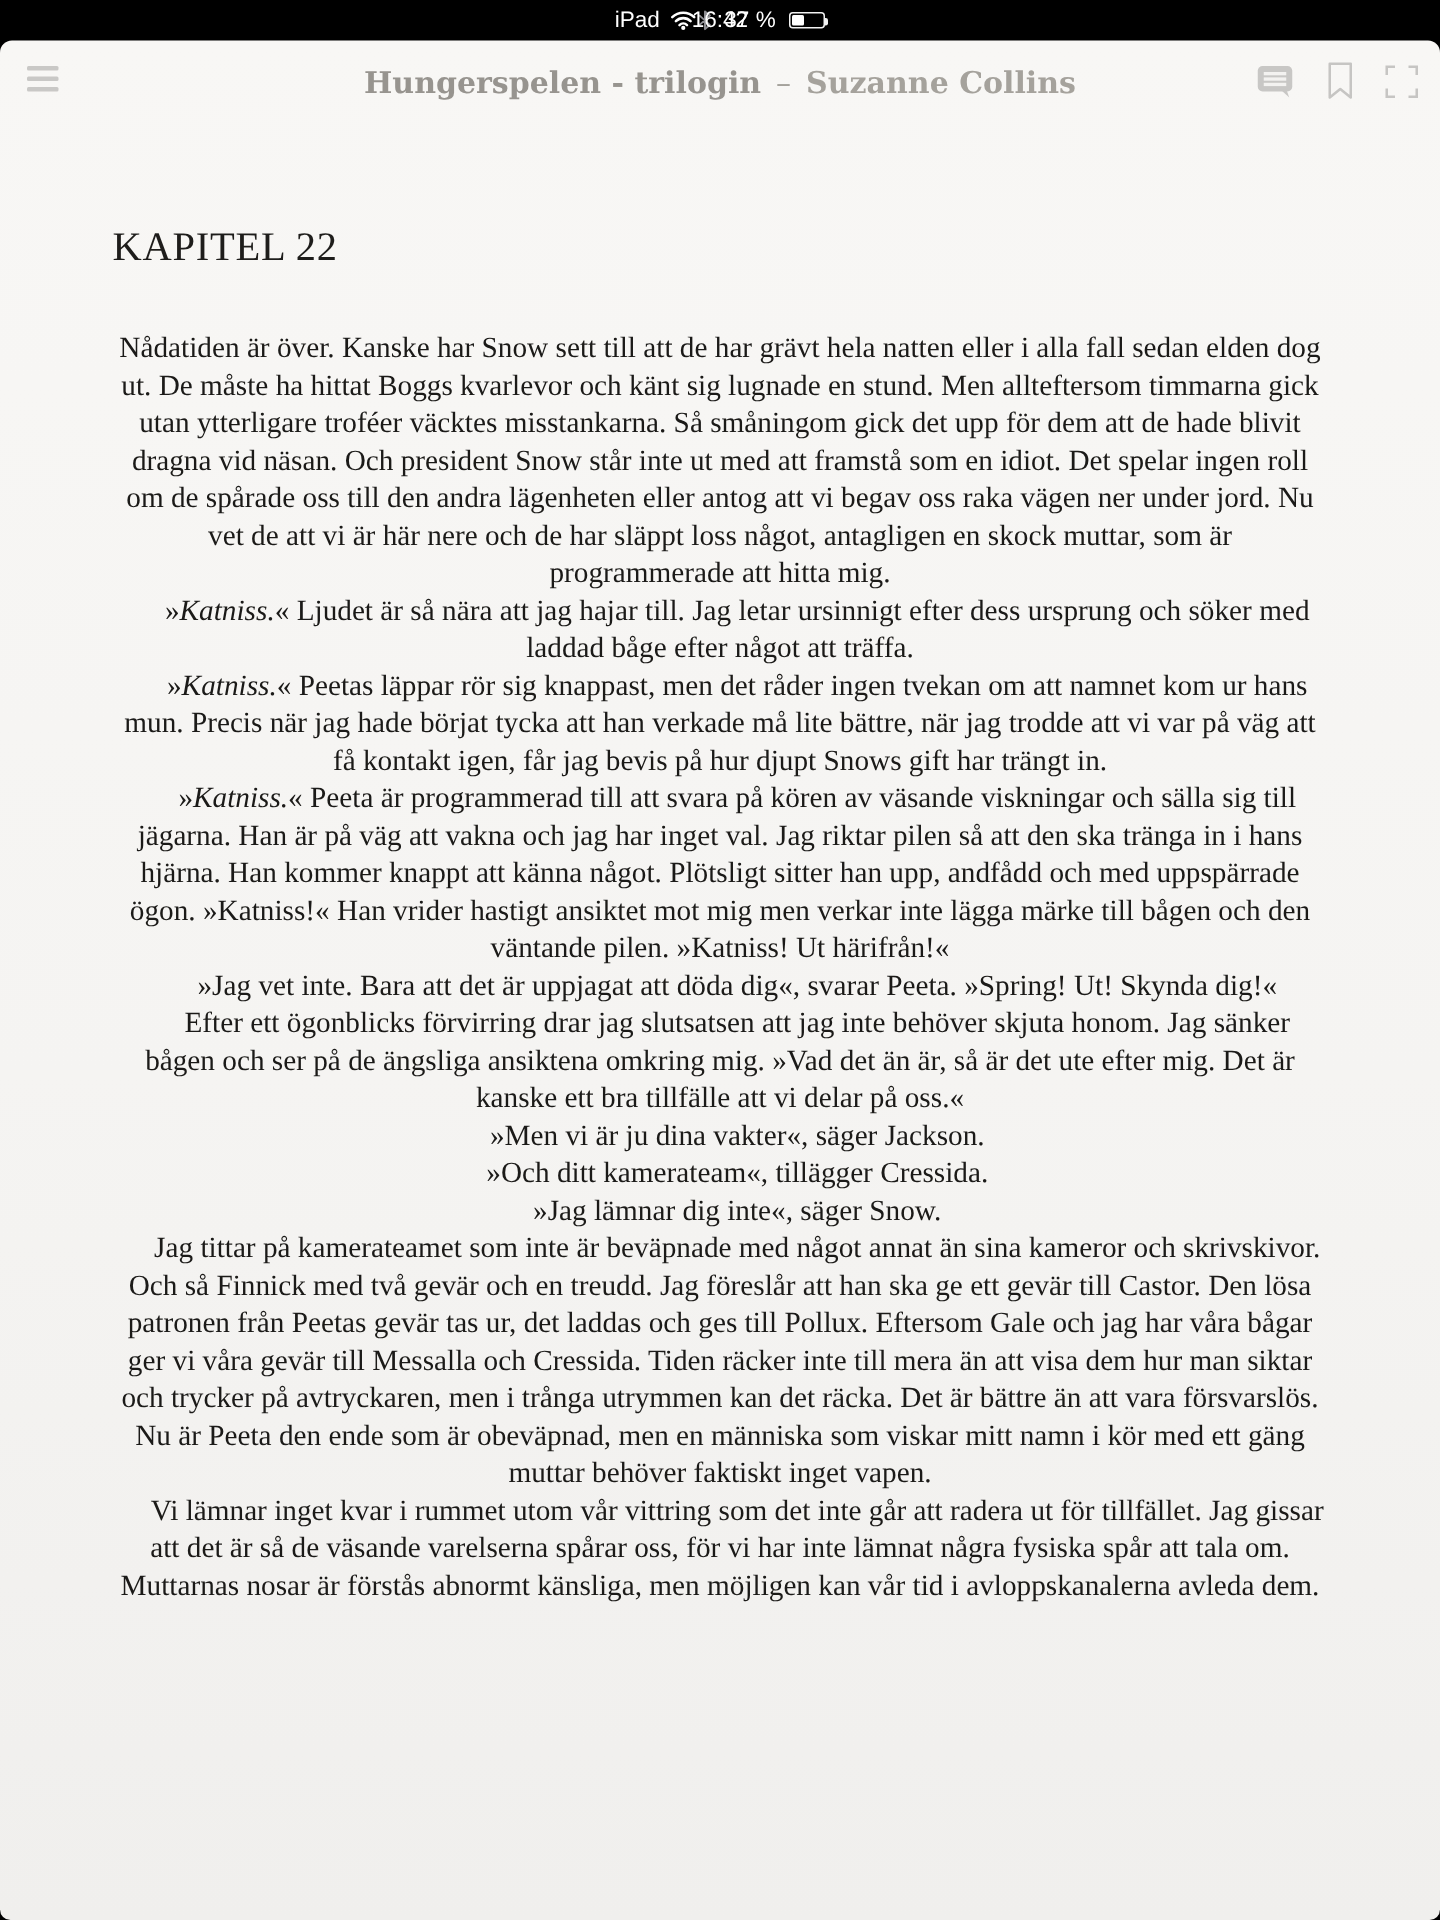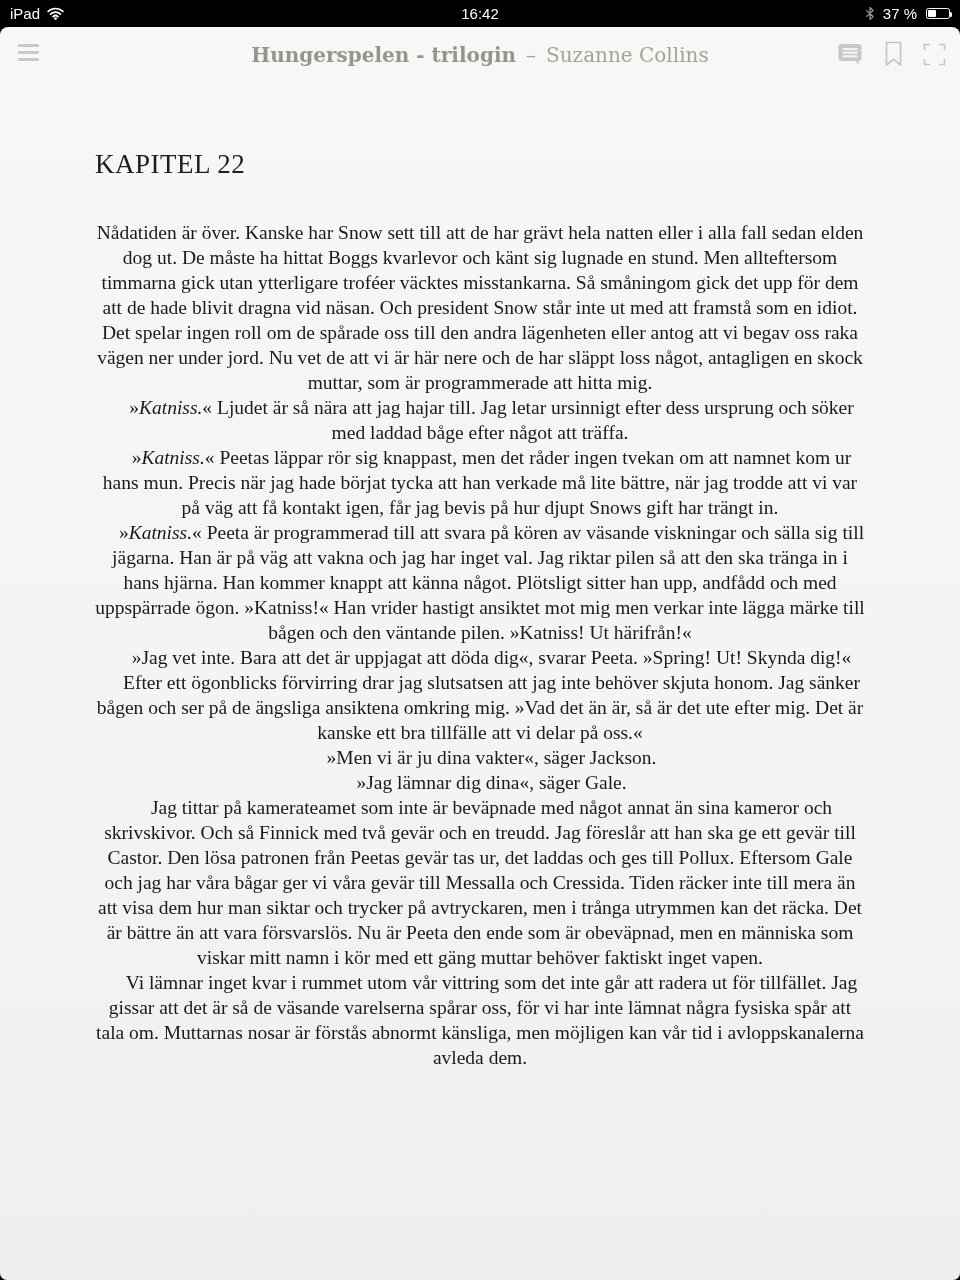--- a/index.html
+++ b/index.html
@@ -14,21 +14,21 @@
 
   
   .status-bar {
     position: absolute;
     top: 0; left: 0; right: 0;
     height: 27px;
     background: #000;
     color: #fff;
     display: flex;
     align-items: center;
-    justify-content: space-between;
+    justify-content: center;
     padding: 0 10px;
     box-sizing: border-box;
     font-size: 15px;
   }
   .sb-left, .sb-right { display: flex; align-items: center; gap: 7px; }
   .sb-center {
     position: absolute;
     left: 0; right: 0;
     text-align: center;
     font-weight: 500;
@@ -90,34 +90,34 @@
     height: 52px;
     line-height: 56px;
     text-align: center;
     font-family: "DejaVu Serif", serif;
     font-size: 20px;
     white-space: nowrap;
     overflow: hidden;
   }
   .reader-title .book   { font-weight: bold; color: #97948f; }
   .reader-title .sep    { color: #a5a29c; margin: 0 10px; font-weight: normal; }
-  .reader-title .author { color: #a5a29c; font-weight: normal; }
+  .reader-title .author { color: #a5a29c; font-weight: bold; }
 
   .header-actions {
     position: absolute;
     right: 14px; top: 14px;
     display: flex;
     align-items: center;
     gap: 19px;
   }
   .header-actions svg { display: block; cursor: pointer; }
 
   
   .content {
-    padding: 0 95px;
+    padding: 0 75px;
   }
   .chapter-heading {
     margin: 70px 0 0 0;
     font-family: "Liberation Serif", serif;
     font-weight: 400;
     font-size: 27px;
     letter-spacing: 0.5px;
     color: #1e1d1b;
   }
   .text-column {
@@ -198,20 +198,21 @@
     <div class="content">
       <h1 class="chapter-heading">KAPITEL 22</h1>
       <div class="text-column">
           <p class="para"><span>Nådatiden är över. Kanske har Snow sett till att de har grävt hela natten eller i alla fall sedan elden dog ut. De måste ha hittat Boggs kvarlevor och känt sig lugnade en stund. Men allteftersom timmarna gick utan ytterligare troféer väcktes misstankarna. Så småningom gick det upp för dem att de hade blivit dragna vid näsan. Och president Snow står inte ut med att framstå som en idiot. Det spelar ingen roll om de spårade oss till den andra lägenheten eller antog att vi begav oss raka vägen ner under jord. Nu vet de att vi är här nere och de har släppt loss något, antagligen en skock muttar, som är programmerade att hitta mig.</span></p>
           <p class="para indent"><span>»</span><i>Katniss.</i><span>« Ljudet är så nära att jag hajar till. Jag letar ursinnigt efter dess ursprung och söker med laddad båge efter något att träffa.</span></p>
           <p class="para indent"><span>»</span><i>Katniss.</i><span>« Peetas läppar rör sig knappast, men det råder ingen tvekan om att namnet kom ur hans mun. Precis när jag hade börjat tycka att han verkade må lite bättre, när jag trodde att vi var på väg att få kontakt igen, får jag bevis på hur djupt Snows gift har trängt in.</span></p>
           <p class="para indent"><span>»</span><i>Katniss.</i><span>« Peeta är programmerad till att svara på kören av väsande viskningar och sälla sig till jägarna. Han är på väg att vakna och jag har inget val. Jag riktar pilen så att den ska tränga in i hans hjärna. Han kommer knappt att känna något. Plötsligt sitter han upp, andfådd och med uppspärrade ögon. »Katniss!« Han vrider hastigt ansiktet mot mig men verkar inte lägga märke till bågen och den väntande pilen. »Katniss! Ut härifrån!«</span></p>
           <p class="para indent"><span>»Jag vet inte. Bara att det är uppjagat att döda dig«, svarar Peeta. »Spring! Ut! Skynda dig!«</span></p>
           <p class="para indent"><span>Efter ett ögonblicks förvirring drar jag slutsatsen att jag inte behöver skjuta honom. Jag sänker bågen och ser på de ängsliga ansiktena omkring mig. »Vad det än är, så är det ute efter mig. Det är kanske ett bra tillfälle att vi delar på oss.«</span></p>
           <p class="para indent"><span>»Men vi är ju dina vakter«, säger Jackson.</span></p>
-          <p class="para indent"><span>»Jag lämnar dig dina«, säger Gale.</span></p>
+          <p class="para indent"><span>»Och ditt kamerateam«, tillägger Cressida.</span></p>
+          <p class="para indent"><span>»Jag lämnar dig inte«, säger Snow.</span></p>
           <p class="para indent"><span>Jag tittar på kamerateamet som inte är beväpnade med något annat än sina kameror och skrivskivor. Och så Finnick med två gevär och en treudd. Jag föreslår att han ska ge ett gevär till Castor. Den lösa patronen från Peetas gevär tas ur, det laddas och ges till Pollux. Eftersom Gale och jag har våra bågar ger vi våra gevär till Messalla och Cressida. Tiden räcker inte till mera än att visa dem hur man siktar och trycker på avtryckaren, men i trånga utrymmen kan det räcka. Det är bättre än att vara försvarslös. Nu är Peeta den ende som är obeväpnad, men en människa som viskar mitt namn i kör med ett gäng muttar behöver faktiskt inget vapen.</span></p>
           <p class="para indent"><span>Vi lämnar inget kvar i rummet utom vår vittring som det inte går att radera ut för tillfället. Jag gissar att det är så de väsande varelserna spårar oss, för vi har inte lämnat några fysiska spår att tala om. Muttarnas nosar är förstås abnormt känsliga, men möjligen kan vår tid i avloppskanalerna avleda dem.</span></p>
         </div>
     </div>
 
   </div>
 </div>
 
 </body></html>

